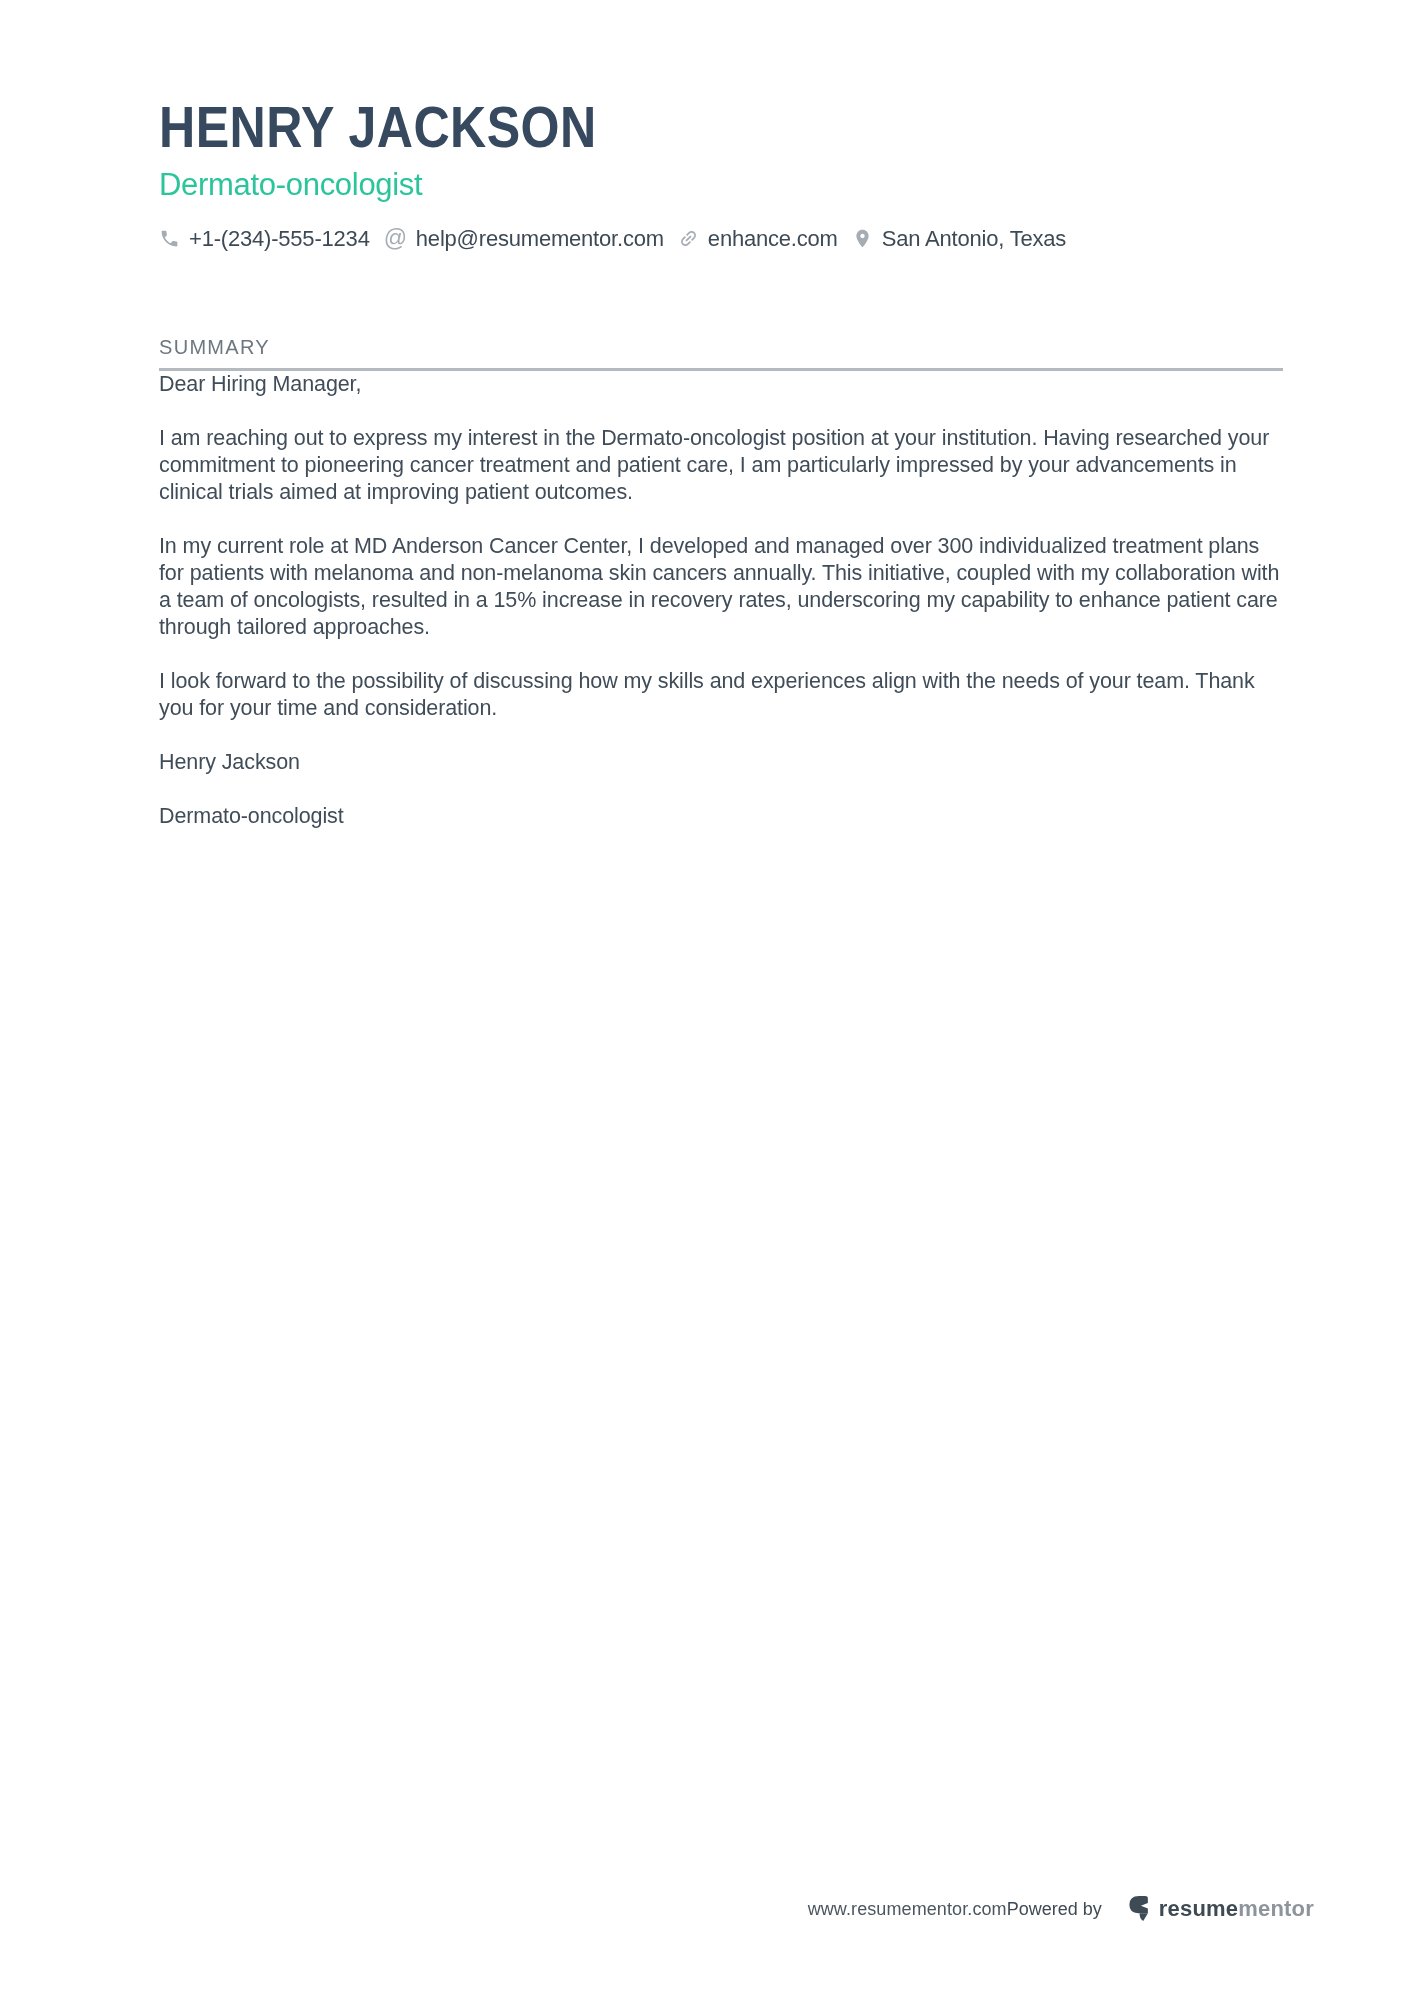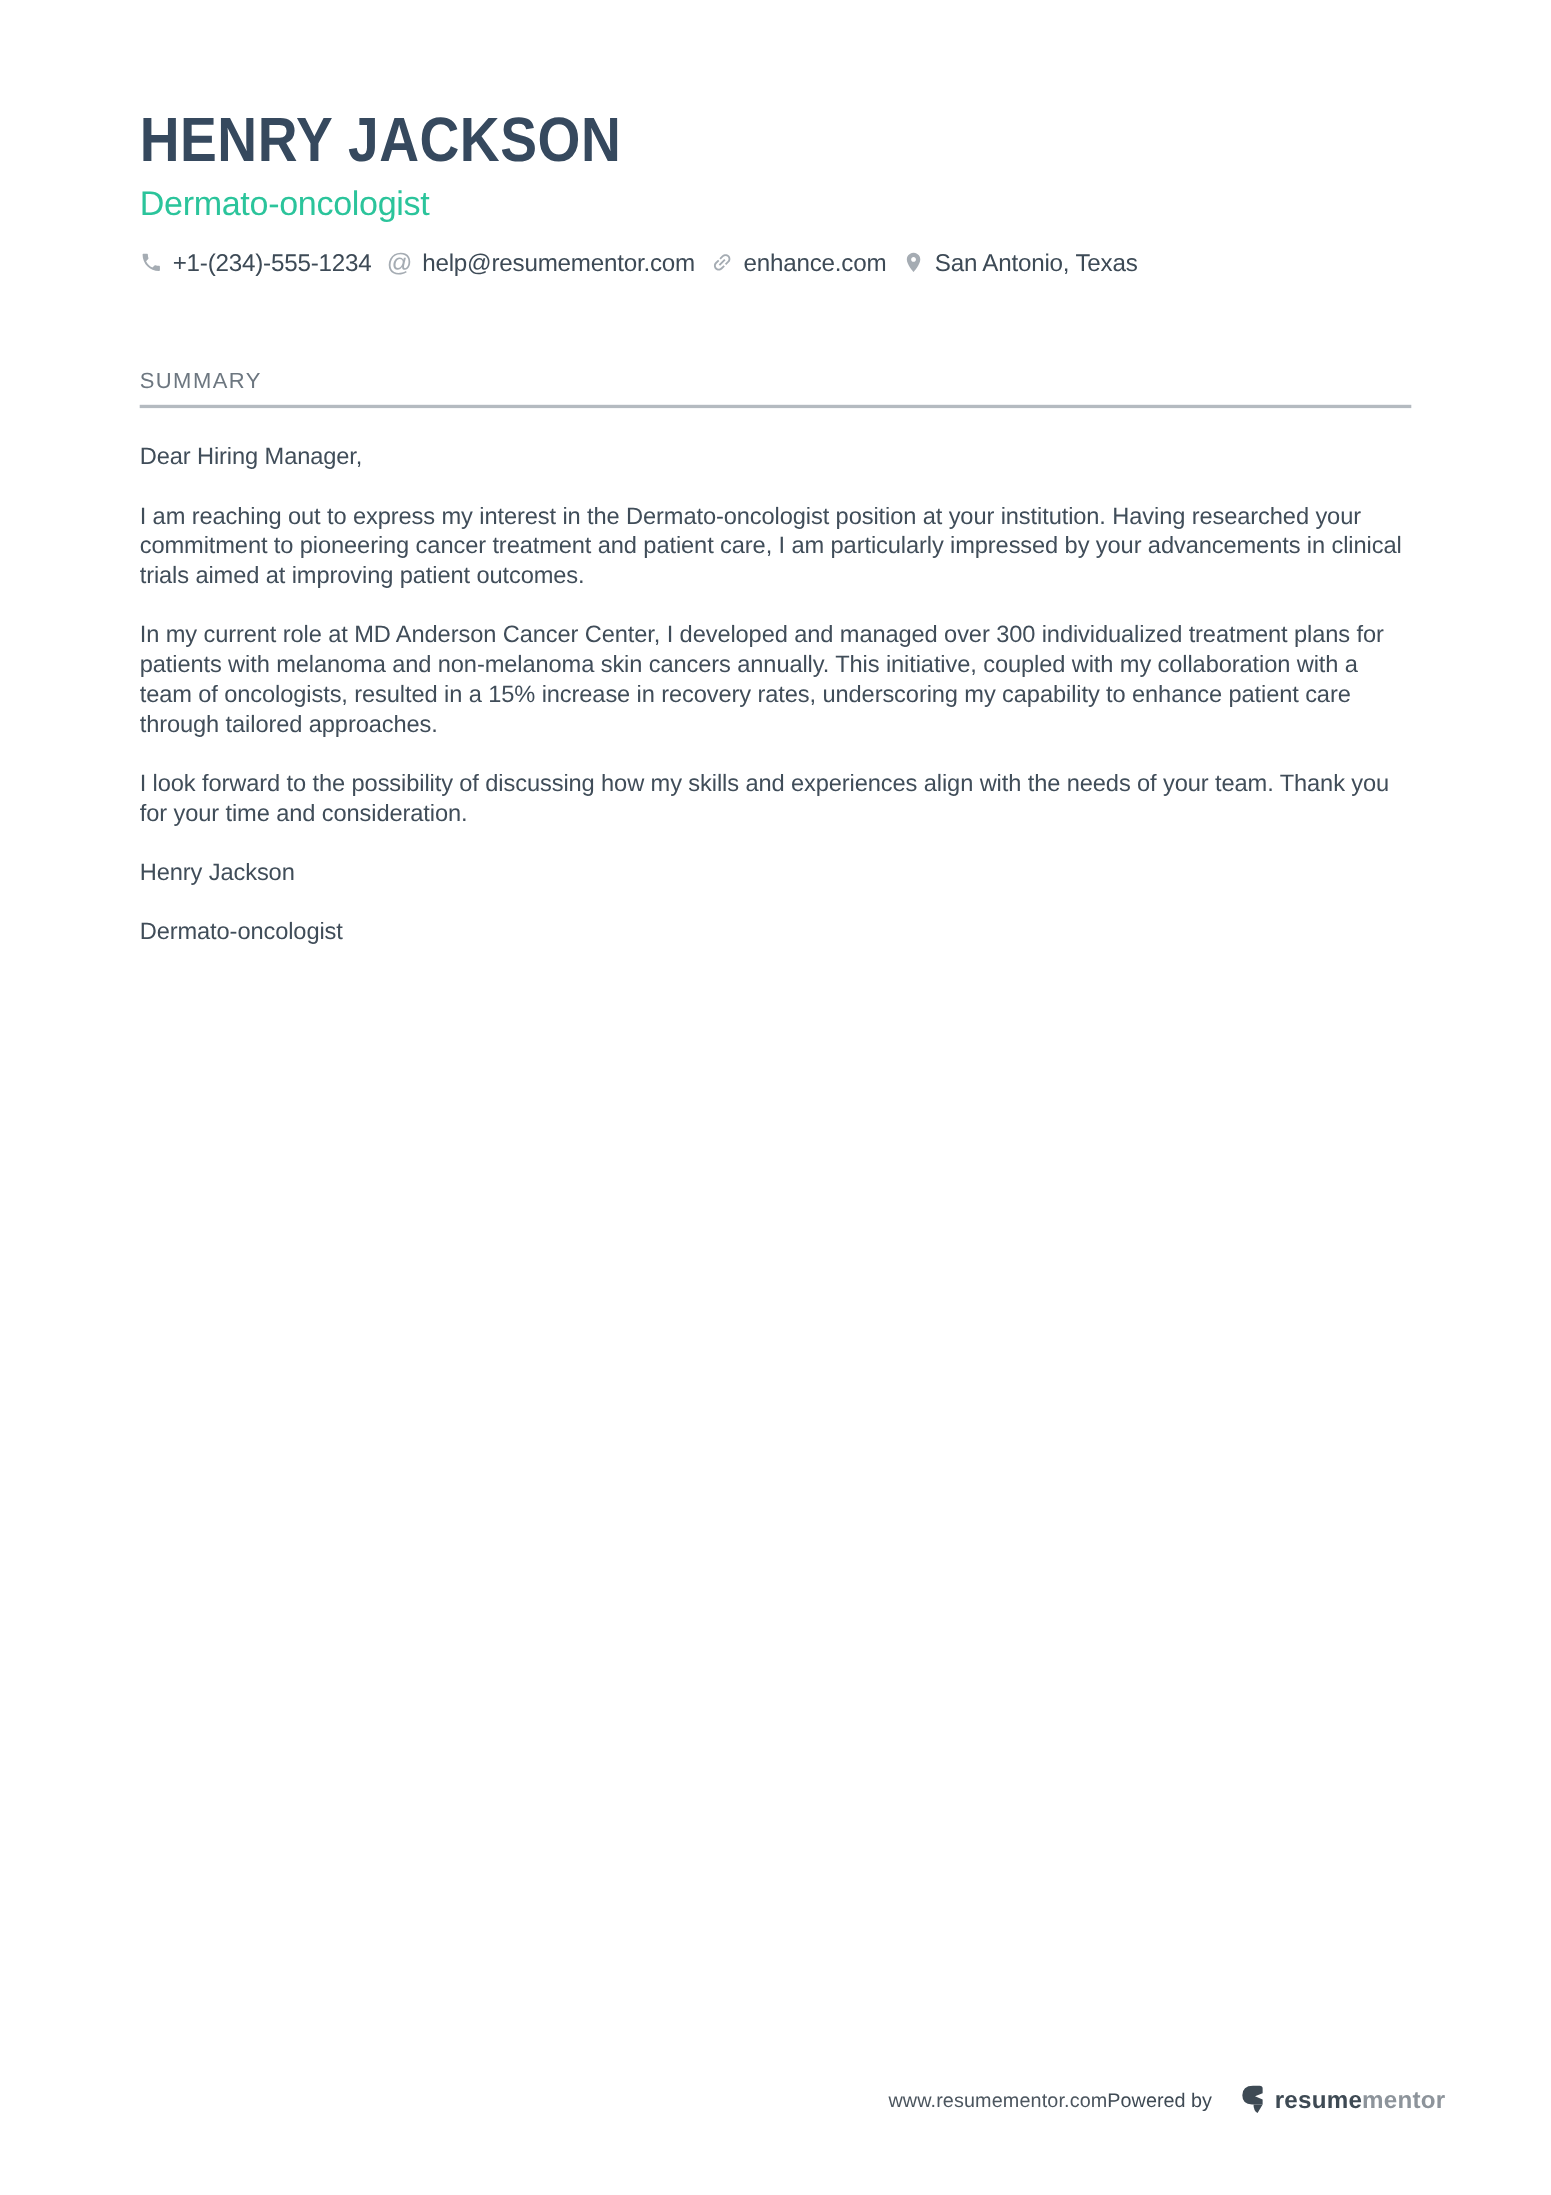--- a/index.html
+++ b/index.html
@@ -8,20 +8,21 @@
     background: #ffffff;
   }
   .page {
     position: relative;
     width: 1410px;
     height: 1995px;
     background: #ffffff;
     overflow: hidden;
     font-family: "Liberation Sans", sans-serif;
     box-sizing: border-box;
+    padding-left: 32px;
   }
   .content {
     padding: 96px 127px 0 127px;
   }
   h1.name {
     margin: 0;
     font-size: 57px;
     font-weight: 700;
     line-height: 1.12;
     color: #36495e;
@@ -68,21 +69,20 @@
     font-weight: 400;
     color: #6d7780;
     letter-spacing: 1.3px;
   }
   .divider {
     height: 3px;
     background: #b4bac0;
     margin-top: 9px;
   }
   .letter-body {
-    margin-top: 31px;
   }
   .para {
     margin: 0 0 27px 0;
     font-size: 21.5px;
     line-height: 27px;
     letter-spacing: -0.1px;
     color: #404d59;
     max-width: 1160px;
   }
   .footer {

